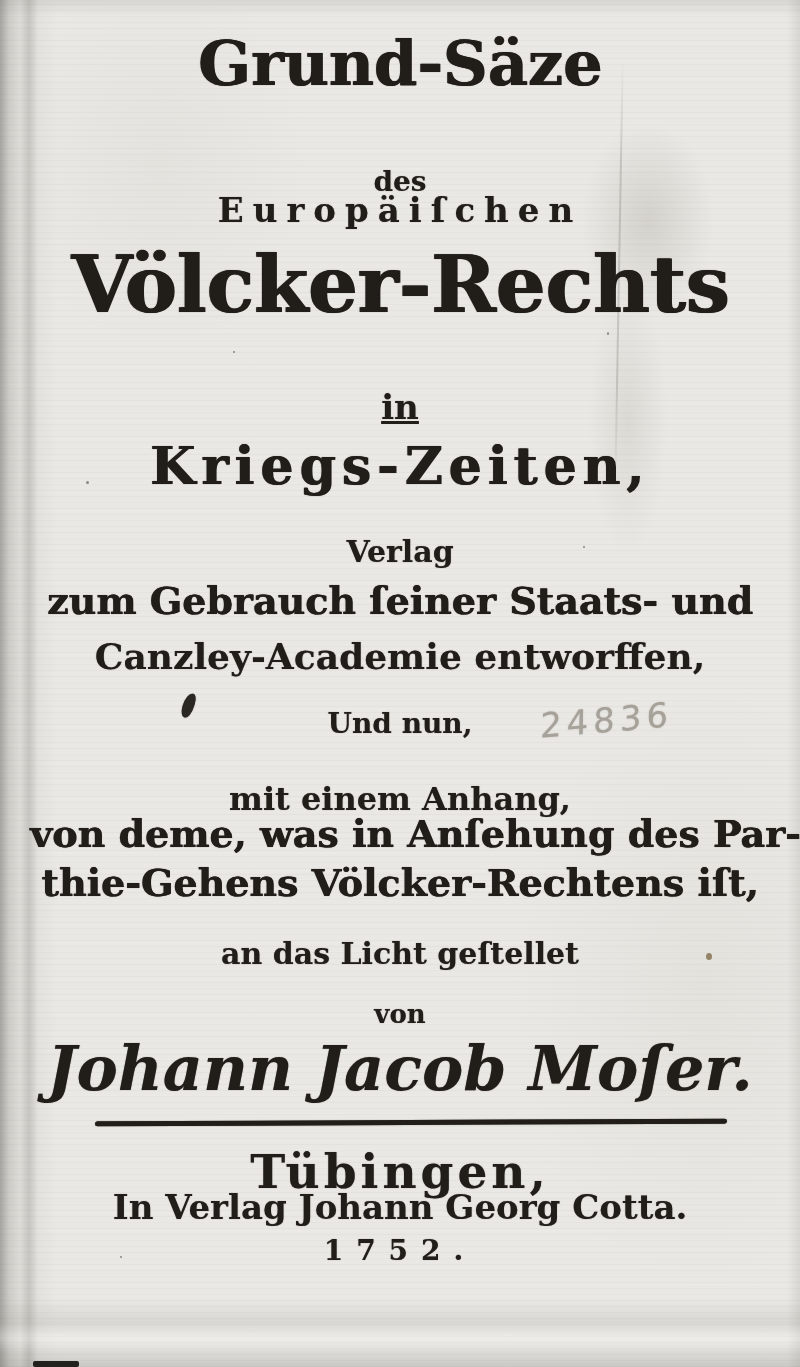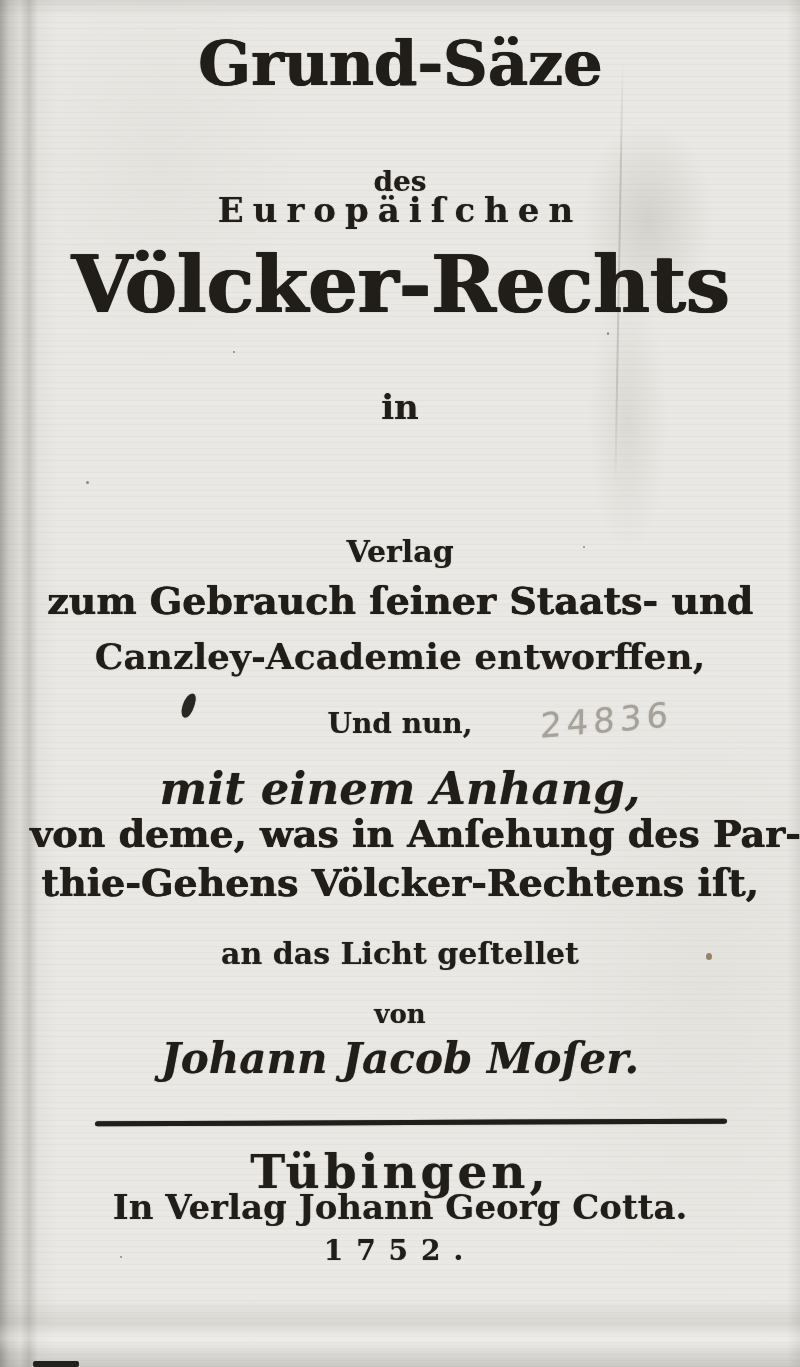--- a/index.html
+++ b/index.html
@@ -24,32 +24,32 @@
   .l{
     position:absolute;left:30px;width:740px;
     text-align:center;line-height:1;white-space:nowrap;
     font-weight:700;color:#211e19;
     text-shadow:0 0 1px rgba(33,30,25,.55);
   }
   .t1{top:33px;font-size:62px;text-shadow:1px 0 0 currentColor,0 0 1px rgba(33,30,25,.6);}
   .t2{top:136px;font-size:28px;margin-top:32px;}
   .t3{top:193px;font-size:34px;letter-spacing:9px;}
   .t4{top:246px;font-size:78px;text-shadow:1.5px 0 0 currentColor,0 0 1px rgba(33,30,25,.6);}
-  .t5{top:390px;font-size:34px;}
+  .t5{top:390px;font-size:34px;text-decoration:underline;}
   .t6{top:440px;font-size:52px;letter-spacing:6px;text-shadow:1px 0 0 currentColor,0 0 1px rgba(33,30,25,.6);}
   .s1{top:537px;font-size:30px;}
   .s2{top:582px;font-size:38px;text-shadow:.6px 0 0 currentColor,0 0 1px rgba(33,30,25,.6);}
   .s3{top:638px;font-size:36px;}
   .s4{top:710px;font-size:28px;}
-  .s5{top:766px;font-size:45px;font-style:italic;}
+  .s5{top:783px;font-size:32px;}
   .s6{top:815px;font-size:38px;text-shadow:.6px 0 0 currentColor,0 0 1px rgba(33,30,25,.6);}
   .s7{top:864px;font-size:38px;text-shadow:.6px 0 0 currentColor,0 0 1px rgba(33,30,25,.6);}
   .s8{top:939px;font-size:30px;}
   .byline{top:1001px;font-size:26px;}
-  .author{top:1038px;font-size:42px;font-style:italic;}
+  .author{top:1038px;font-size:62px;font-style:italic;}
   .place{top:1148px;font-size:47px;letter-spacing:4px;}
   .publisher{top:1190px;font-size:34px;}
   .year{top:1237px;font-size:28px;letter-spacing:13px;}
   .rule{
     position:absolute;left:95px;top:1120px;width:632px;height:5px;
     background:#211e19;border-radius:3px;
     transform:rotate(-0.25deg);
     box-shadow:0 0 1px rgba(33,30,25,.7);
   }
   .handwritten{
@@ -95,20 +95,21 @@
 <div class="page">
 
   <div class="crease-v"></div>
   <div class="fold-bottom"></div>
 
   <div class="l t1">Grund-Säze</div>
   <div class="l t2">des</div>
   <div class="l t3">Europäiſchen</div>
   <div class="l t4">Völcker-Rechts</div>
   <div class="l t5">in</div>
+  <div class="l t6">Kriegs-Zeiten,</div>
 
   <div class="l s1">Verlag</div>
   <div class="l s2">zum Gebrauch ſeiner Staats- und</div>
   <div class="l s3">Canzley-Academie entworffen,</div>
   <div class="l s4">Und nun,</div>
   <div class="l s5">mit einem Anhang,</div>
   <div class="l s6">von deme, was in Anſehung des Par-</div>
   <div class="l s7">thie-Gehens Völcker-Rechtens iſt,</div>
   <div class="l s8">an das Licht geſtellet</div>
 

